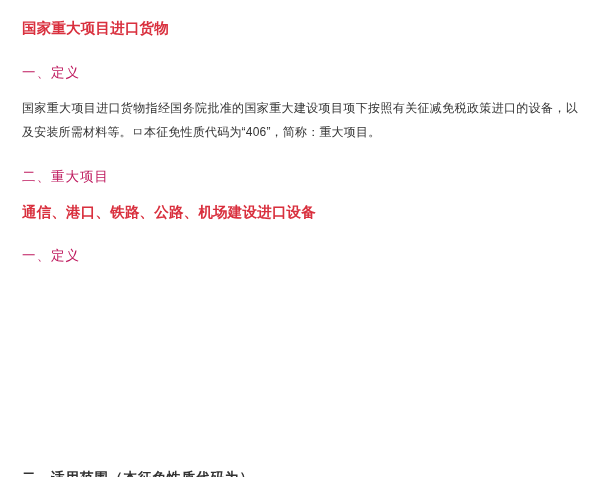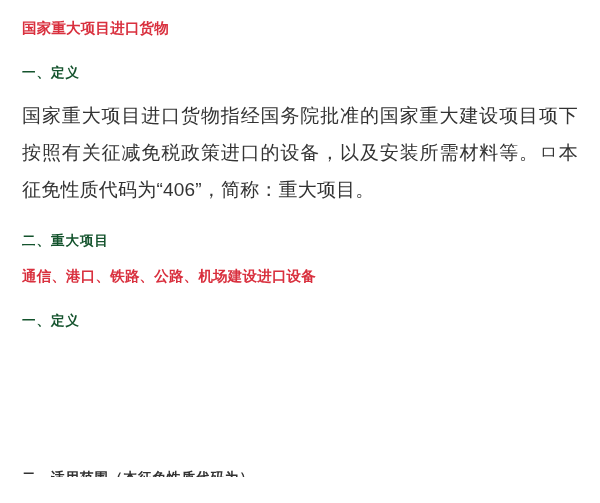--- a/index.html
+++ b/index.html
@@ -28,30 +28,30 @@
     font-size: 14.5px;
     font-weight: bold;
     line-height: 1.5;
     margin: 10px 0 8px 0;
     letter-spacing: 0.2px;
   }
   .heading.first {
     margin-top: 4px;
   }
   .subheading {
-    color: #14532d;
+    color: #be185d;
     font-size: 13.5px;
-    font-weight: bold;
+    font-weight: normal;
     line-height: 1.6;
     margin: 22px 0 14px 0;
     letter-spacing: 1px;
   }
   .para {
     color: #333333;
-    font-size: 19px;
+    font-size: 12px;
     line-height: 1.95;
     margin: 0 0 20px 0;
     text-align: justify;
     letter-spacing: 0.2px;
   }
   .clipped {
     position: absolute;
     left: 22px;
     right: 22px;
     bottom: 0;

